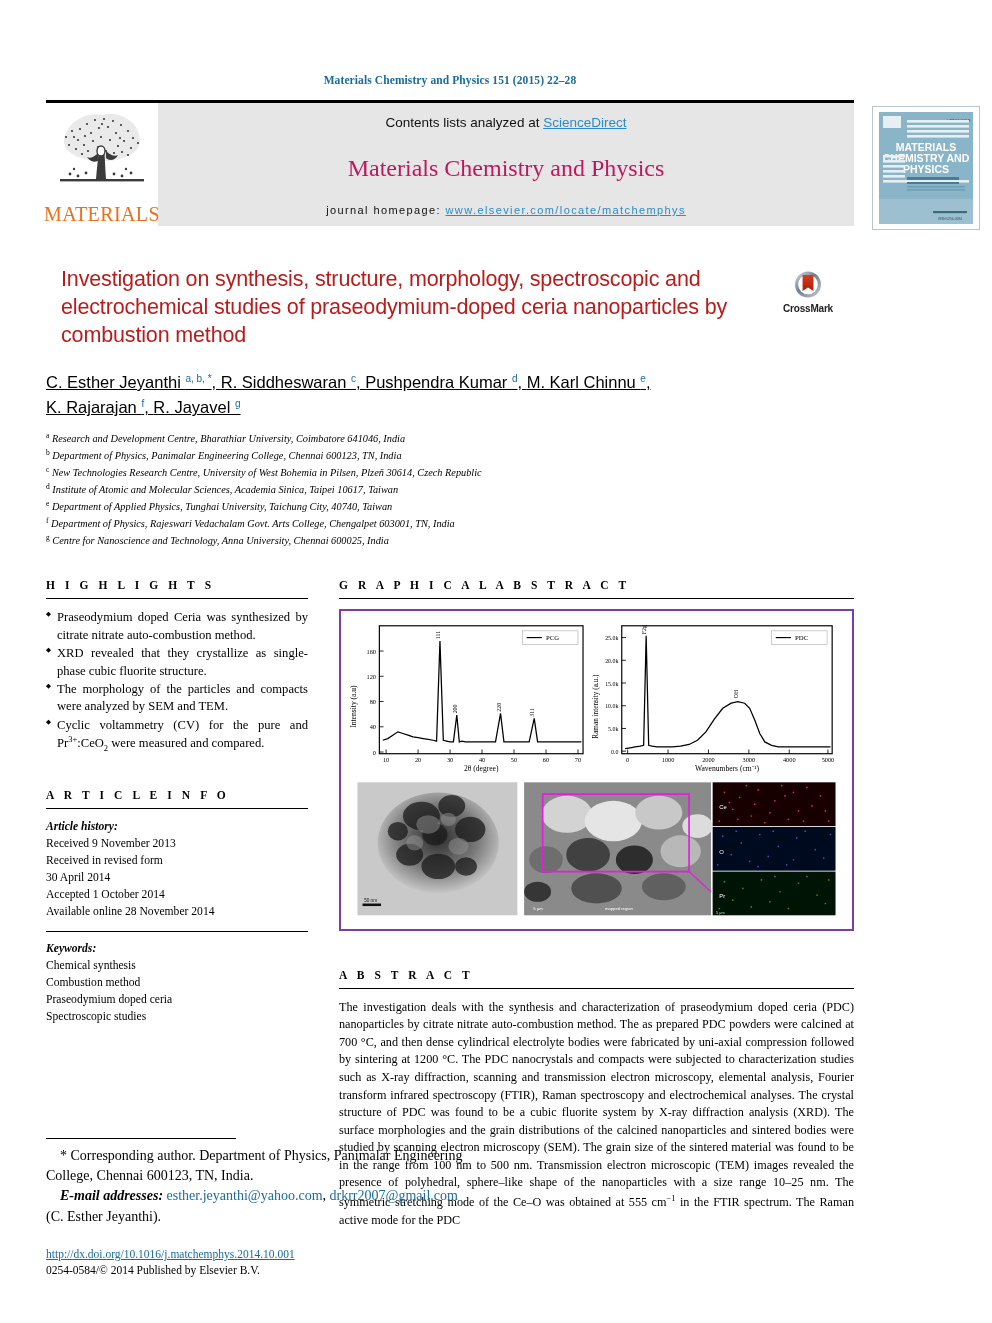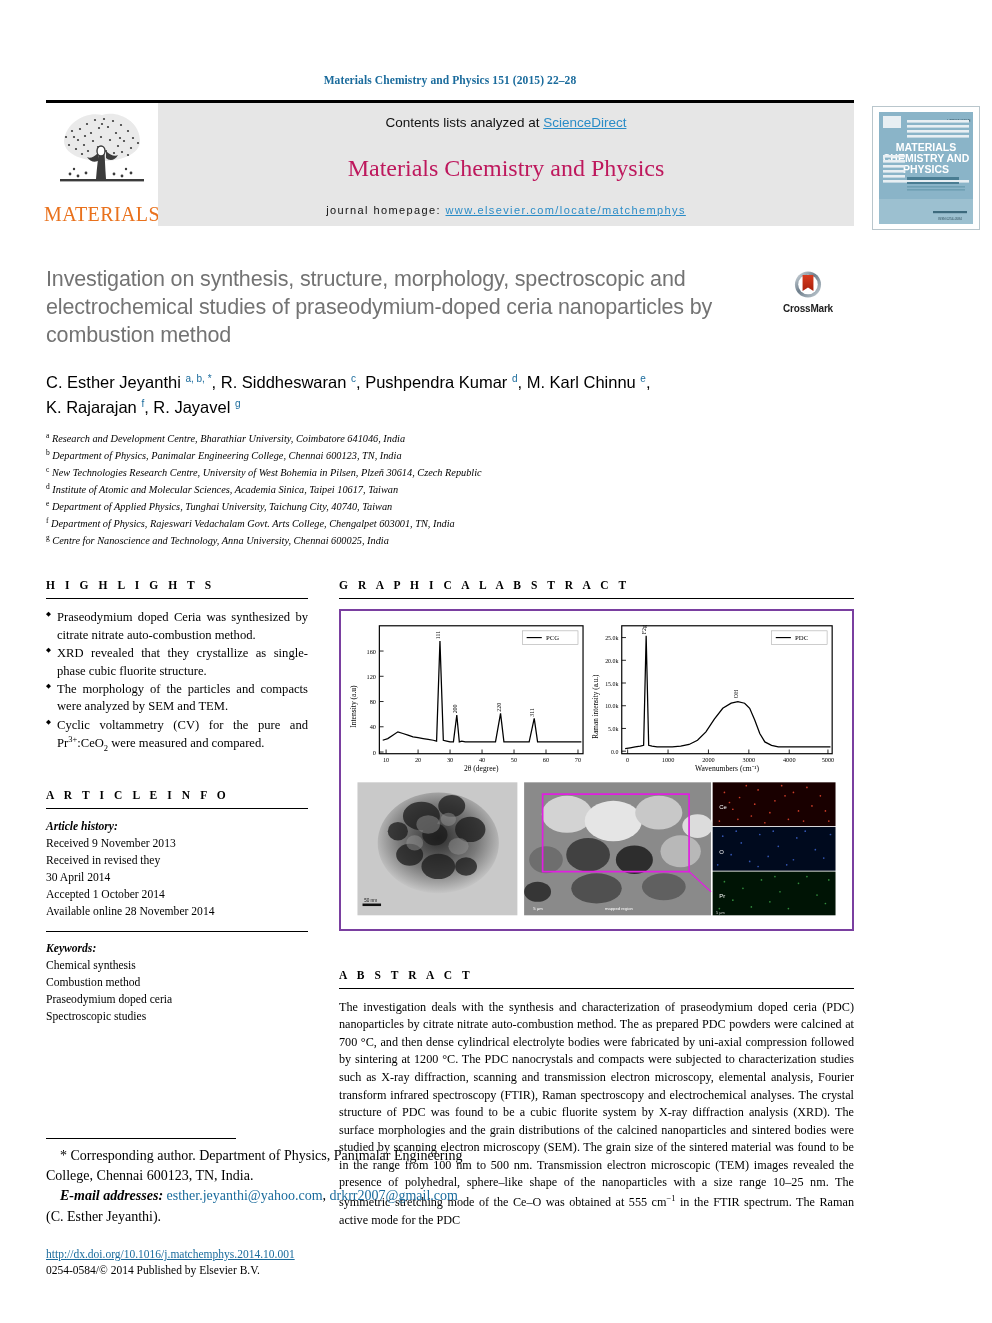--- a/index.html
+++ b/index.html
@@ -90,22 +90,22 @@
     overflow: hidden;
   }
 
   
   .title-area { margin: 40px 46px 0 46px; position: relative; }
   .article-title {
     font-family: "Liberation Sans", sans-serif;
     font-size: 21.5px;
     line-height: 1.30;
     font-weight: normal;
-    color: #737373;
-    margin: 0;
+    color: #b91c1c;
+    margin: 15px;
     max-width: 770px;
     letter-spacing: -.15px;
   }
   .crossmark {
     position: absolute;
     right: 0; top: 4px;
     width: 92px; height: 44px;
     display: flex; align-items: center; gap: 4px; flex-direction: column;
   }
   .crossmark-label {
@@ -113,20 +113,21 @@
     font-size: 10px; font-weight: bold; color: #222;
     letter-spacing: -.2px;
   }
 
   .authors {
     margin: 20px 0 8px 0;
     font-family: "Liberation Sans", sans-serif;
     font-size: 16.5px;
     line-height: 1.55;
     color: #000;
+    text-decoration: underline;
   }
   .authors sup { color: #1a6b9c; font-size: 10px; vertical-align: super; }
 
   .affiliations { margin: 9px 0 0 0; }
   .aff {
     font-family: "Liberation Serif", serif;
     font-style: italic;
     font-size: 10.3px;
     line-height: 1.52;
     color: #000;
@@ -381,21 +382,21 @@
 
       <div style="height:34px"></div>
 
       <div class="sec-head">A R T I C L E   I N F O</div>
       <div class="rule"></div>
 
       <div class="info-block">
         <div class="ital">Article history:</div>
         <div>
             <div>Received 9 November 2013</div>
-            <div>Received in revised they</div>
+            <div>Received in revised form</div>
             <div>30 April 2014</div>
             <div>Accepted 1 October 2014</div>
             <div>Available online 28 November 2014</div>
           </div>
       </div>
 
       <div class="rule-thin"></div>
 
       <div class="info-block">
         <div class="ital">Keywords:</div>

